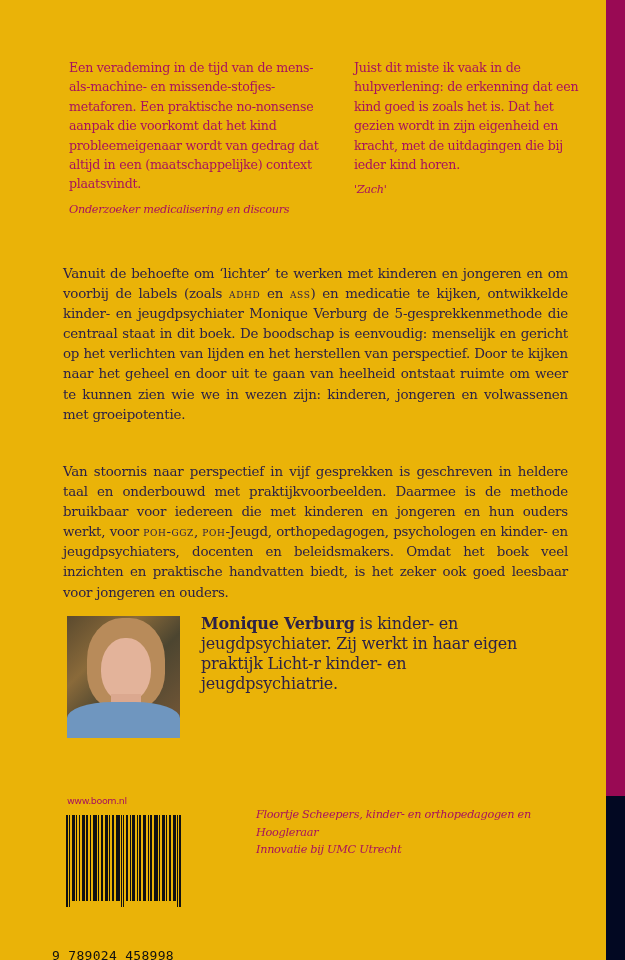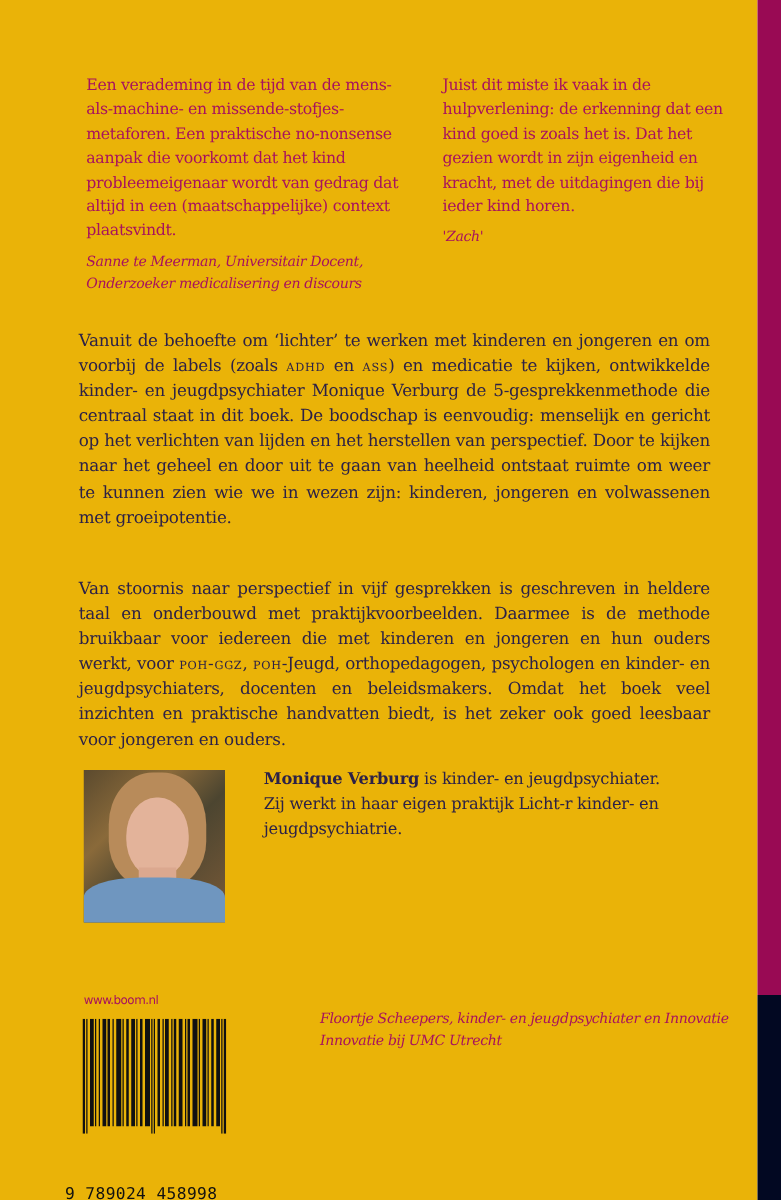--- a/index.html
+++ b/index.html
@@ -27,37 +27,36 @@
     .b2 { top: 462px; }
     .it { }
 
     .photo { position: absolute; left: 67px; top: 616px; width: 113px; height: 122px; overflow: hidden;
       background: linear-gradient(135deg, #5b4a2e 0%, #8a6a3a 30%, #4c4530 55%, #7a5a38 100%); }
     .photo .hair { position: absolute; left: 20px; top: 2px; width: 78px; height: 92px; border-radius: 45% 45% 40% 40%; background: #b88b5a; }
     .photo .face { position: absolute; left: 34px; top: 22px; width: 50px; height: 64px; border-radius: 48%; background: #e3b39a; }
     .photo .jacket { position: absolute; left: 0; top: 86px; width: 113px; height: 40px; border-radius: 40% 40% 0 0; background: #6f96bf; }
     .photo .neck { position: absolute; left: 44px; top: 78px; width: 30px; height: 22px; background: #dba88f; border-radius: 0 0 40% 40%; }
 
-    .bio { position: absolute; left: 211px; top: 614px; width: 330px; color: #2c2147; font-size: 13px; line-height: 20.1px; letter-spacing: -0.2px; }
+    .bio { position: absolute; left: 201px; top: 614px; width: 330px; color: #2c2147; font-size: 16px; line-height: 20.1px; letter-spacing: -0.2px; }
     .bio b { font-weight: bold; }
 
     .url { position: absolute; left: 67px; top: 795px; color: #a7125e; font-family: "DejaVu Sans", "Liberation Sans", sans-serif; font-size: 9.5px; font-weight: normal; letter-spacing: -0.4px; }
     .barcode { position: absolute; left: 66px; top: 815px; width: 115px; height: 100px; }
     .barcode svg { display: block; }
     .isbn { position: absolute; left: 52px; top: 948px; font-family: "DejaVu Sans Mono", "Liberation Mono", monospace; font-size: 13px; color: #111; letter-spacing: 0.3px; background: transparent; }
   </style>
 </head>
 <body>
 
 <div class="page">
 
   <div class="quote q1">
     <p>Een verademing in de tijd van de mens-als-machine- en missende-stofjes-metaforen. Een praktische no-nonsense aanpak die voorkomt dat het kind probleemeigenaar wordt van gedrag dat altijd in een (maatschappelijke) context plaatsvindt.</p>
     <div class="attr">
-      <div>Sanne te Meerman, Universitair Docent,</div>
       <div>Onderzoeker medicalisering en discours</div>
     </div>
   </div>
 
   <div class="quote q2">
     <p>Juist dit miste ik vaak in de hulpverlening: de erkenning dat een kind goed is zoals het is. Dat het gezien wordt in zijn eigenheid en kracht, met de uitdagingen die bij ieder kind horen.</p>
     <div class="attr">
       <div>'Zach'</div>
     </div>
   </div>
@@ -119,21 +118,21 @@
           <rect x="107" y="0" width="3" height="86"></rect>
         <rect x="111" y="0" width="1" height="92"></rect>
           <rect x="113" y="0" width="2" height="92"></rect>
       </g>
     </svg>
   </div>
   <div class="isbn">9 789024 458998</div>
 
   <div class="quote q3">
     <div class="attr">
-      <div>Floortje Scheepers, kinder- en jeugdpsychiater en Innovatie</div>
+      <div>Floortje Scheepers, kinder- en orthopedagogen en Hoogleraar</div>
       <div>Innovatie bij UMC Utrecht</div>
     </div>
   </div>
 </div>
 
 <div class="spine">
   <div class="spine-top"></div>
   <div class="spine-bottom"></div>
 </div>
 

